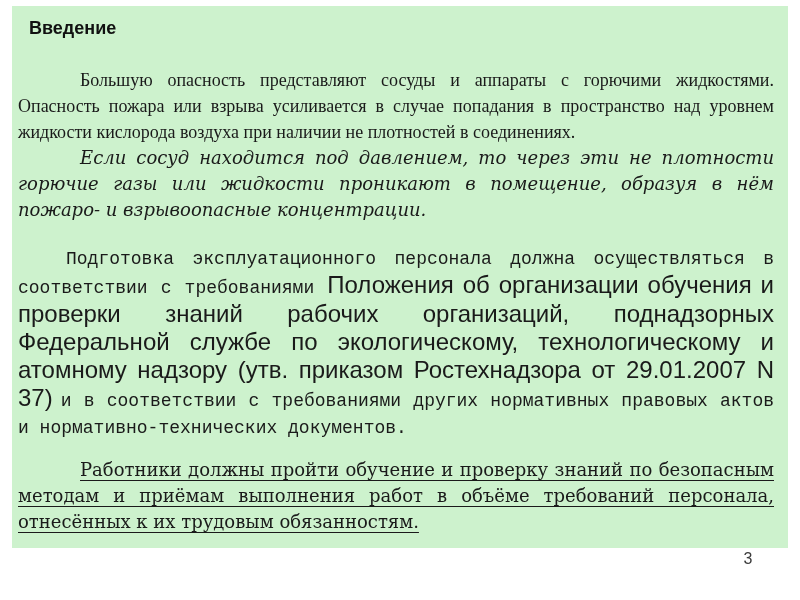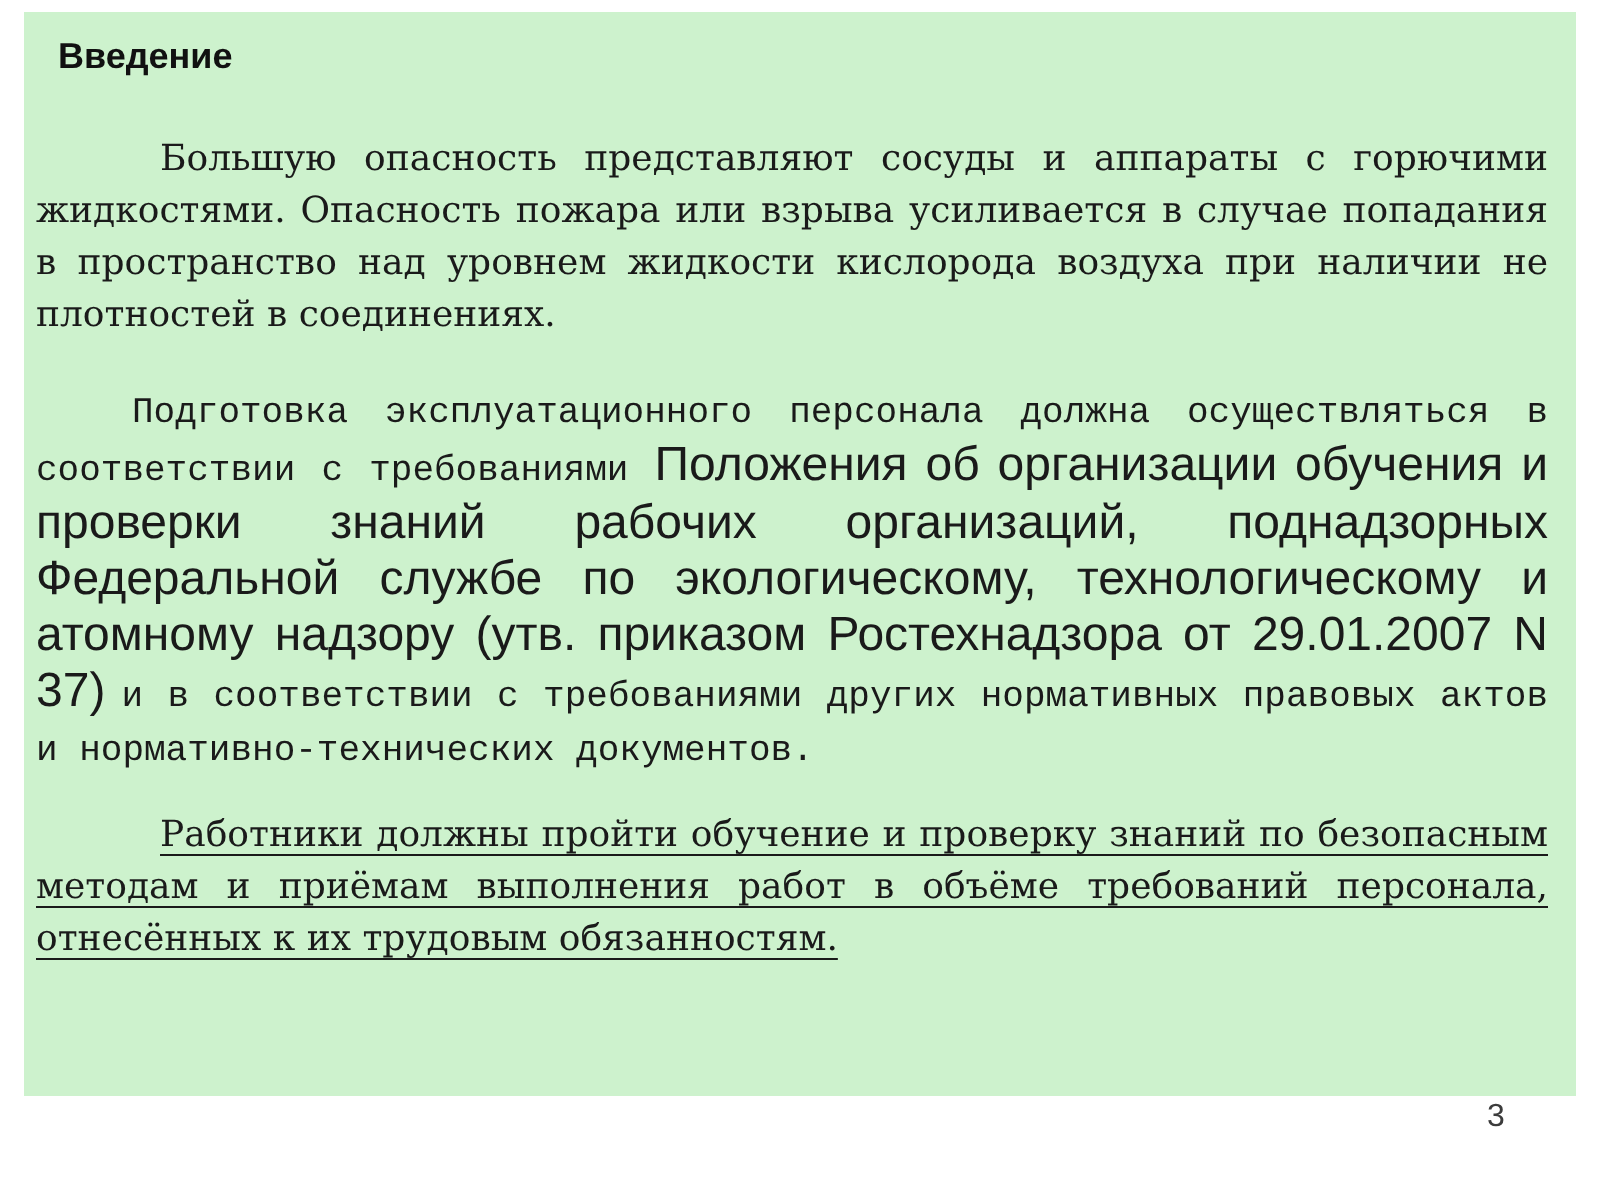--- a/index.html
+++ b/index.html
@@ -35,21 +35,21 @@
   }
   .body-par {
     font-size: 18px;
     line-height: 26px;
     text-align: justify;
     color: #1a1a1a;
     margin: 0;
   }
   .indent-lg { text-indent: 62px; }
   .indent-md { text-indent: 48px; }
-  .par-hazard { margin-top: 28px; }
+  .par-hazard { margin-top: 28px; font-family: Liberation Serif, serif; }
   .par-pressure {
     margin-top: 0;
     font-style: italic;
   }
   .par-training { margin-top: 22px; }
   .par-workers {
     margin-top: 16px;
     text-decoration: underline;
     text-underline-offset: 4px;
   }
@@ -74,20 +74,21 @@
 </style>
 </head>
 <body>
 
 <div class="page">
   <div class="slide">
     <div class="slide-title">Введение</div>
 
     <p class="body-par indent-lg par-hazard">Большую опасность представляют сосуды и аппараты с горючими жидкостями. Опасность пожара или взрыва усиливается в случае попадания в пространство над уровнем жидкости кислорода воздуха при наличии не плотностей в соединениях.</p>
 
+    <p class="body-par indent-lg par-pressure">Если сосуд находится под давлением, то через эти не плотности горючие газы или жидкости проникают в помещение, образуя в  нём пожаро- и взрывоопасные концентрации.</p>
 
     <p class="body-par indent-md par-training"><span class="serif-run">Подготовка эксплуатационного персонала должна осуществляться в соответствии с требованиями </span><span class="sans-run">Положения об организации обучения и проверки знаний рабочих организаций, поднадзорных Федеральной службе по экологическому, технологическому и атомному надзору (утв. приказом Ростехнадзора от 29.01.2007  N 37) </span><span class="serif-run"> и в соответствии с требованиями других нормативных правовых актов и нормативно-технических документов.</span></p>
 
     <p class="body-par indent-lg par-workers">Работники  должны пройти обучение и проверку знаний по безопасным методам и приёмам  выполнения работ в объёме требований персонала, отнесённых к их трудовым обязанностям.</p>
   </div>
 
   <div class="page-number">3</div>
 </div>
 
 </body></html>

